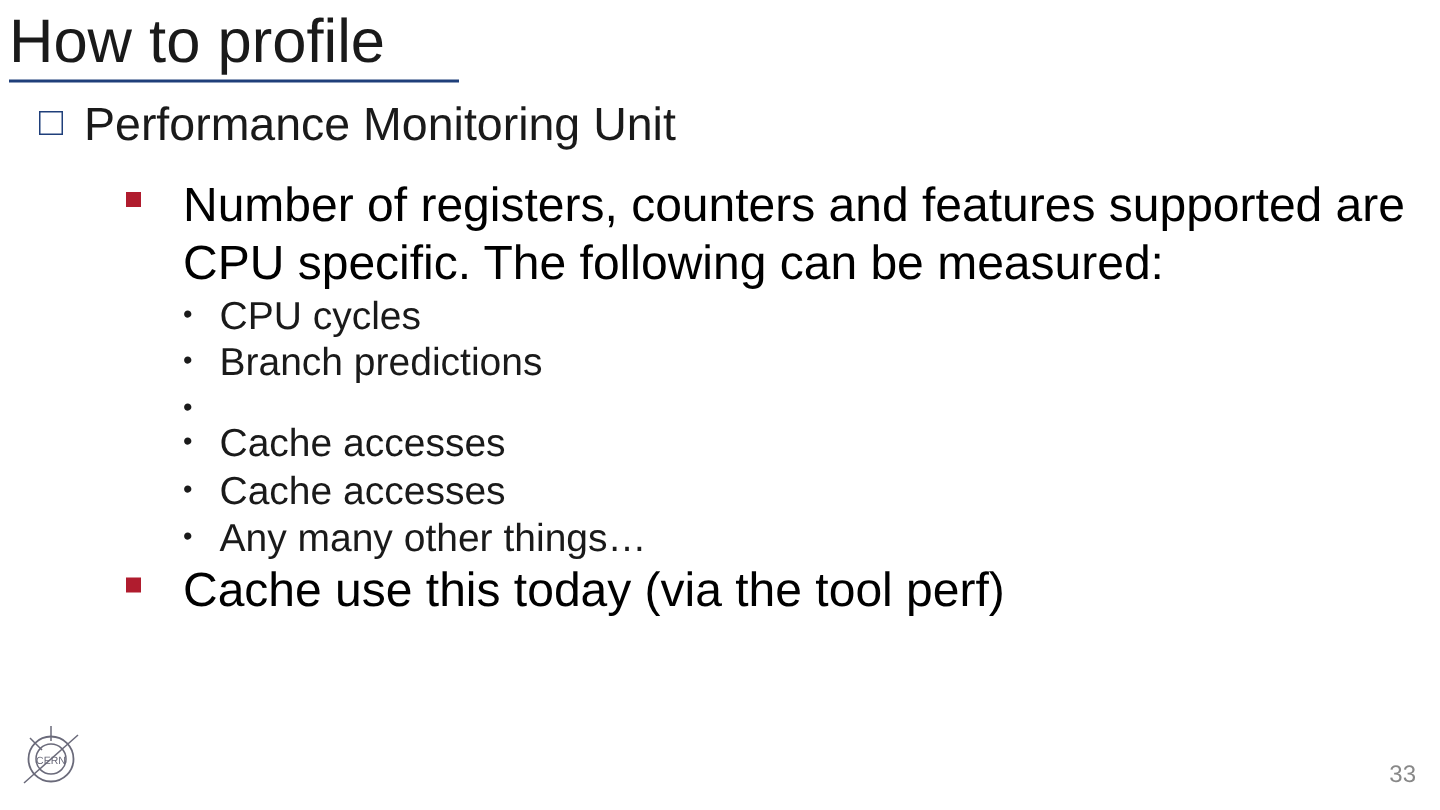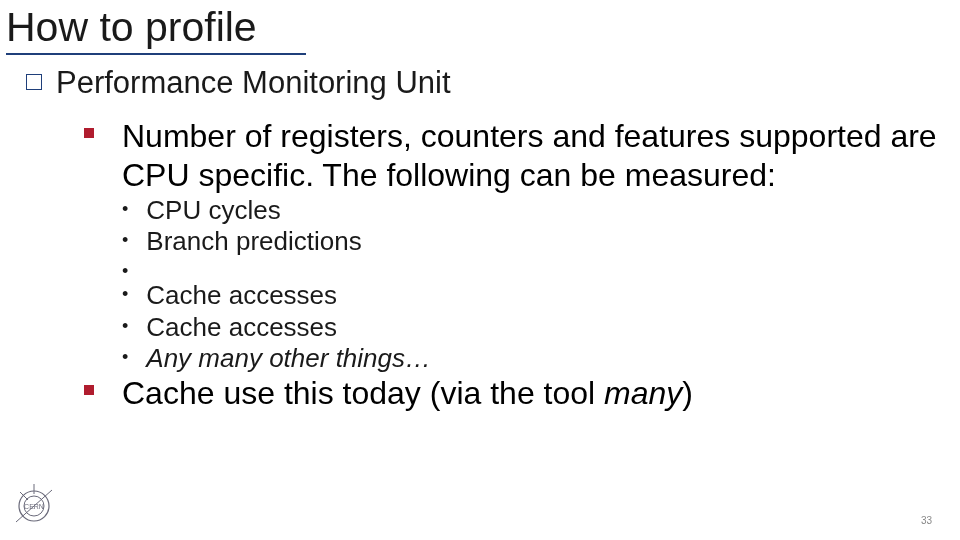--- a/index.html
+++ b/index.html
@@ -82,36 +82,36 @@
     color: #1a1a1a;
     margin: 5px 18px 0 0;
     flex: none;
     line-height: 1;
   }
   .lvl3 .text {
     font-size: 26px;
     color: #1a1a1a;
     line-height: 1.2;
   }
-  .italic { font-style: italic; }
+  .italic { }
   .footer {
     position: absolute;
     left: 10px;
     bottom: 10px;
   }
   .cern-logo {
     width: 48px;
     height: 48px;
   }
   .cern-logo svg { display: block; }
   .page-num {
     position: absolute;
-    right: 28px;
+    right: 16px;
     bottom: 14px;
-    font-size: 10px;
+    font-size: 16px;
     color: #888;
   }
 </style>
 </head>
 <body>
 
 <div class="slide">
 
   <div class="title">How to profile</div>
   <div class="title-rule"></div>
@@ -152,21 +152,21 @@
         </div>
         <div class="lvl3">
           <span class="bullet">•</span>
           <span class="text italic">Any many other things…</span>
         </div>
       </div>
 
       <div class="lvl2">
         <span class="bullet"></span>
         <span class="text">
-          <span>Cache use this today (via the tool </span><span class="italic">many</span><span>)</span>
+          <span>Cache use this today (via the tool </span><span class="italic">perf</span><span>)</span>
         </span>
       </div>
 
     </div>
   </div>
 
   <div class="footer">
     <div class="cern-logo">
       <svg viewBox="0 0 48 48" width="48" height="48">
         <circle cx="24" cy="24" r="15" fill="none" stroke="#6a6a7a" stroke-width="1.2"></circle>

